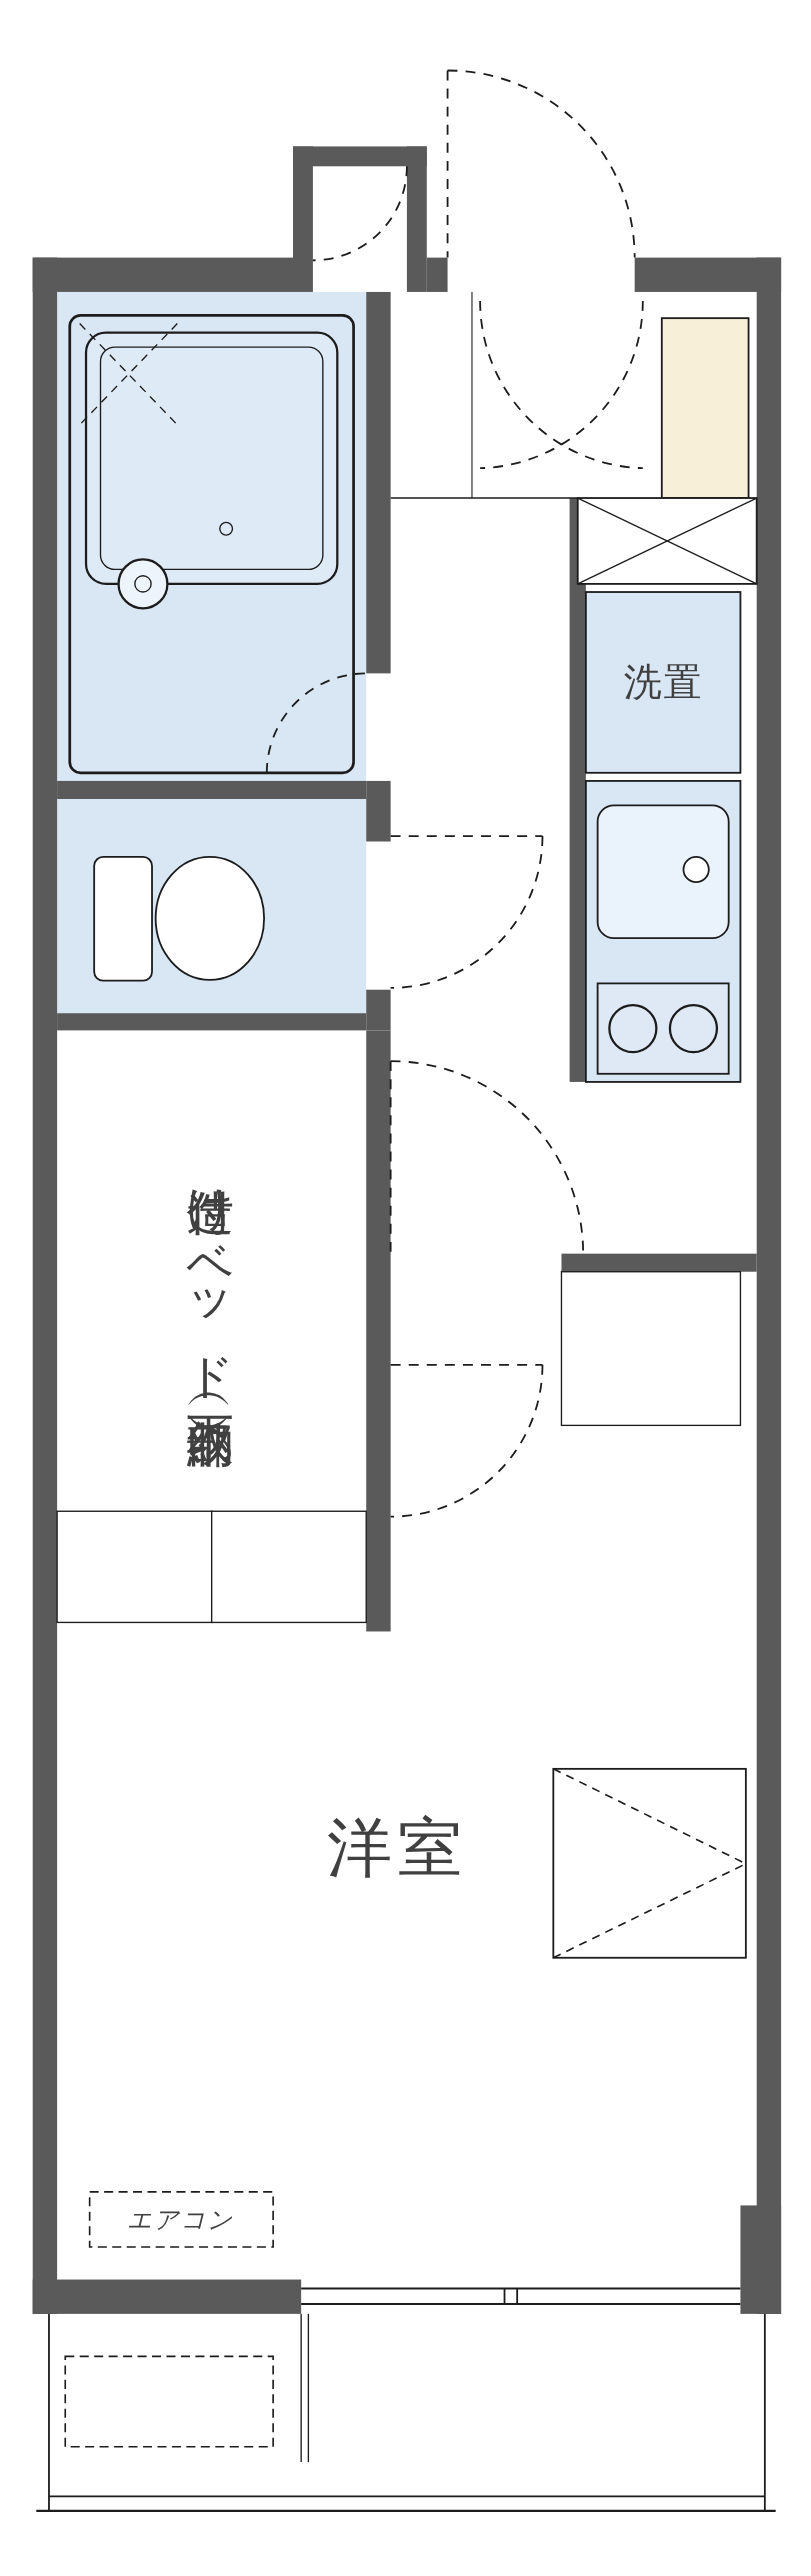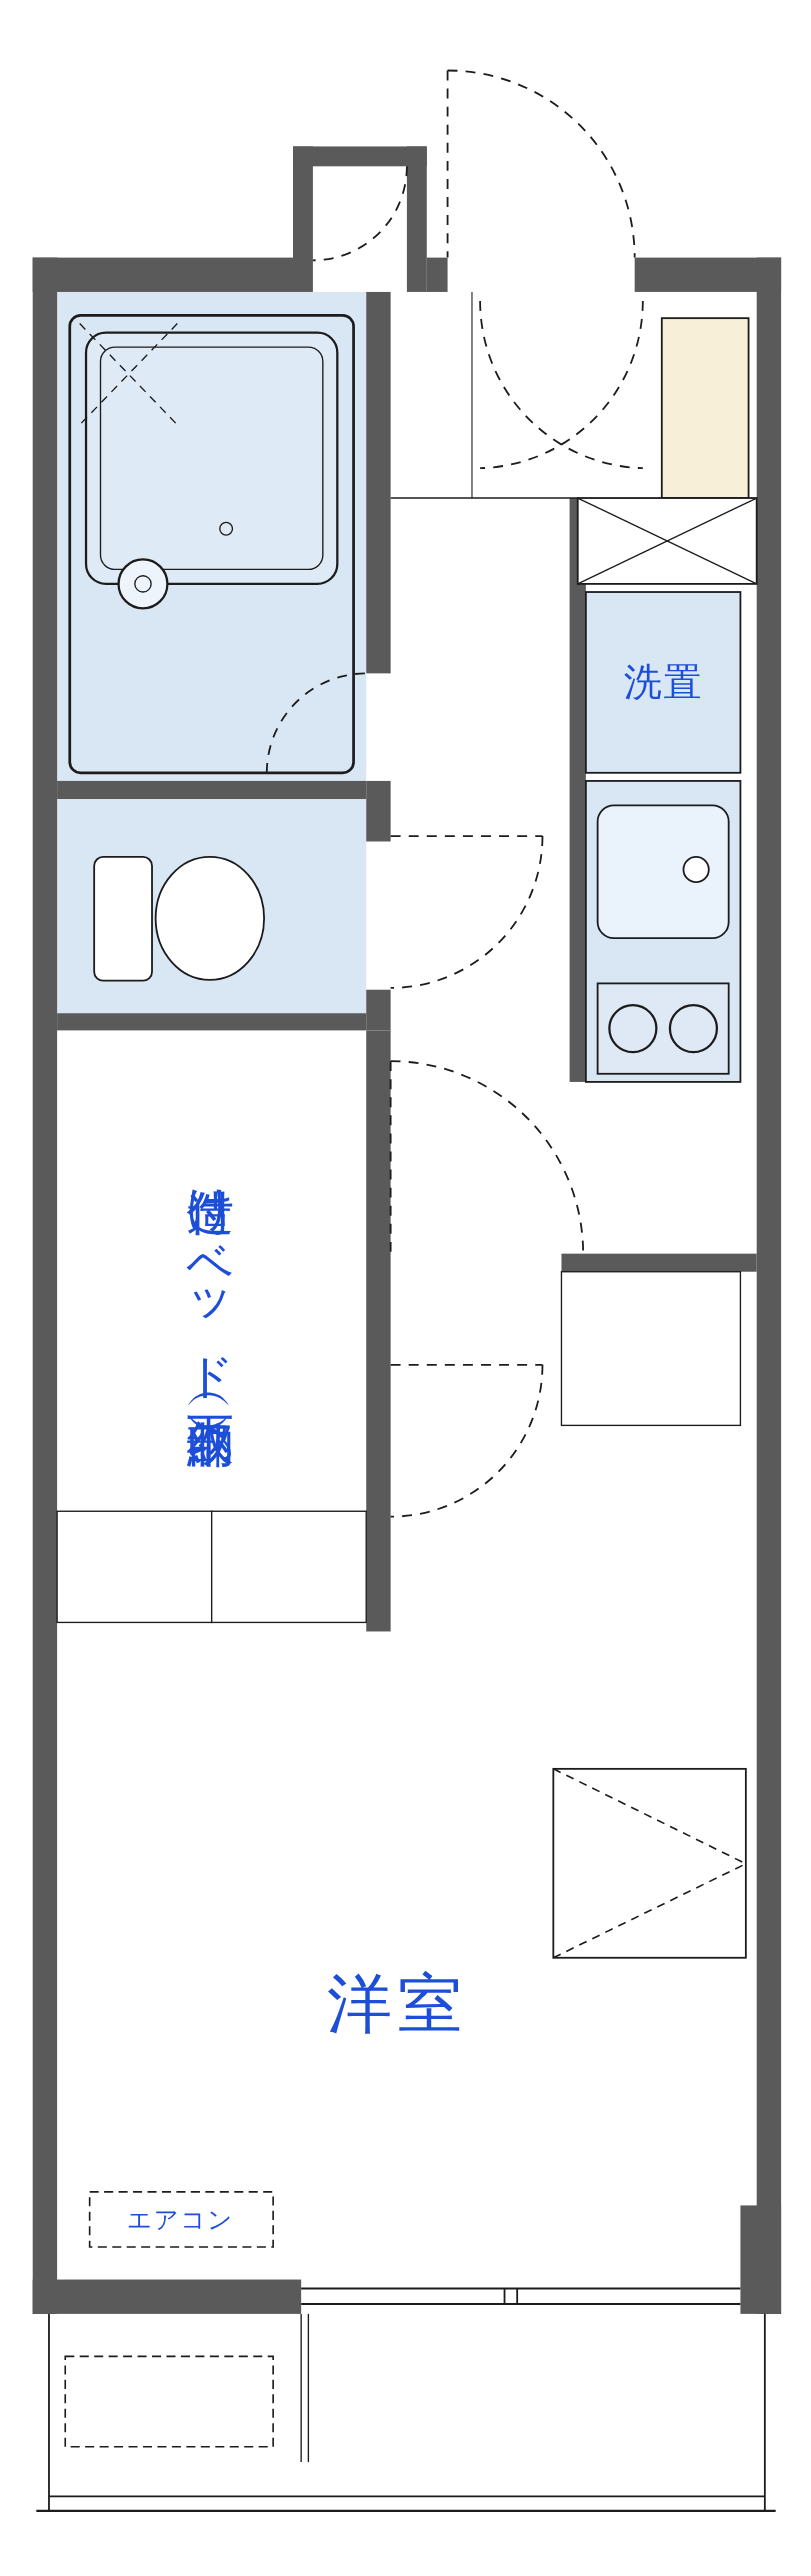--- a/index.html
+++ b/index.html
@@ -7,32 +7,32 @@
     position:relative;
     width:812px;height:2576px;
     background:#ffffff;
     font-family:"Liberation Sans","DejaVu Sans",sans-serif;
     overflow:hidden;
   }
   .stage svg{position:absolute;left:0;top:0;}
   .label{
     position:absolute;
     display:flex;align-items:center;justify-content:center;
-    color:#1d4ed8;pointer-events:none;white-space:nowrap;
+    color:#404040;pointer-events:none;white-space:nowrap;
   }
   .label-bed{
     left:89px;top:1058px;width:244px;height:425px;
     writing-mode:vertical-rl;text-orientation:mixed;
     font-size:47px;line-height:1.18;letter-spacing:1.8px;
   }
   .label-bed span{display:block;}
   .label-laundry{left:586px;top:592px;width:155px;height:181px;font-size:38px;letter-spacing:1.8px;}
-  .label-room-name{left:226px;top:1960px;width:343px;height:87px;font-size:65px;letter-spacing:5.4px;}
+  .label-room-name{left:226px;top:1804px;width:343px;height:87px;font-size:65px;letter-spacing:5.4px;}
   .label-room-size{left:181px;top:1969px;width:434px;height:58px;font-size:42px;}
-  .label-aircon{left:89px;top:2192px;width:183px;height:55px;font-size:24.4px;letter-spacing:1.8px;}
+  .label-aircon{left:89px;top:2192px;width:183px;height:55px;font-size:24.4px;letter-spacing:1.8px;font-style:italic;}
 </style>
 </head>
 <body>
 
 <div class="stage">
 
 <svg width="812" height="2576" viewBox="0 0 898 2850">
 
   <g>
     <rect x="63" y="323" width="342" height="541" fill="#d9e6f4"></rect>

